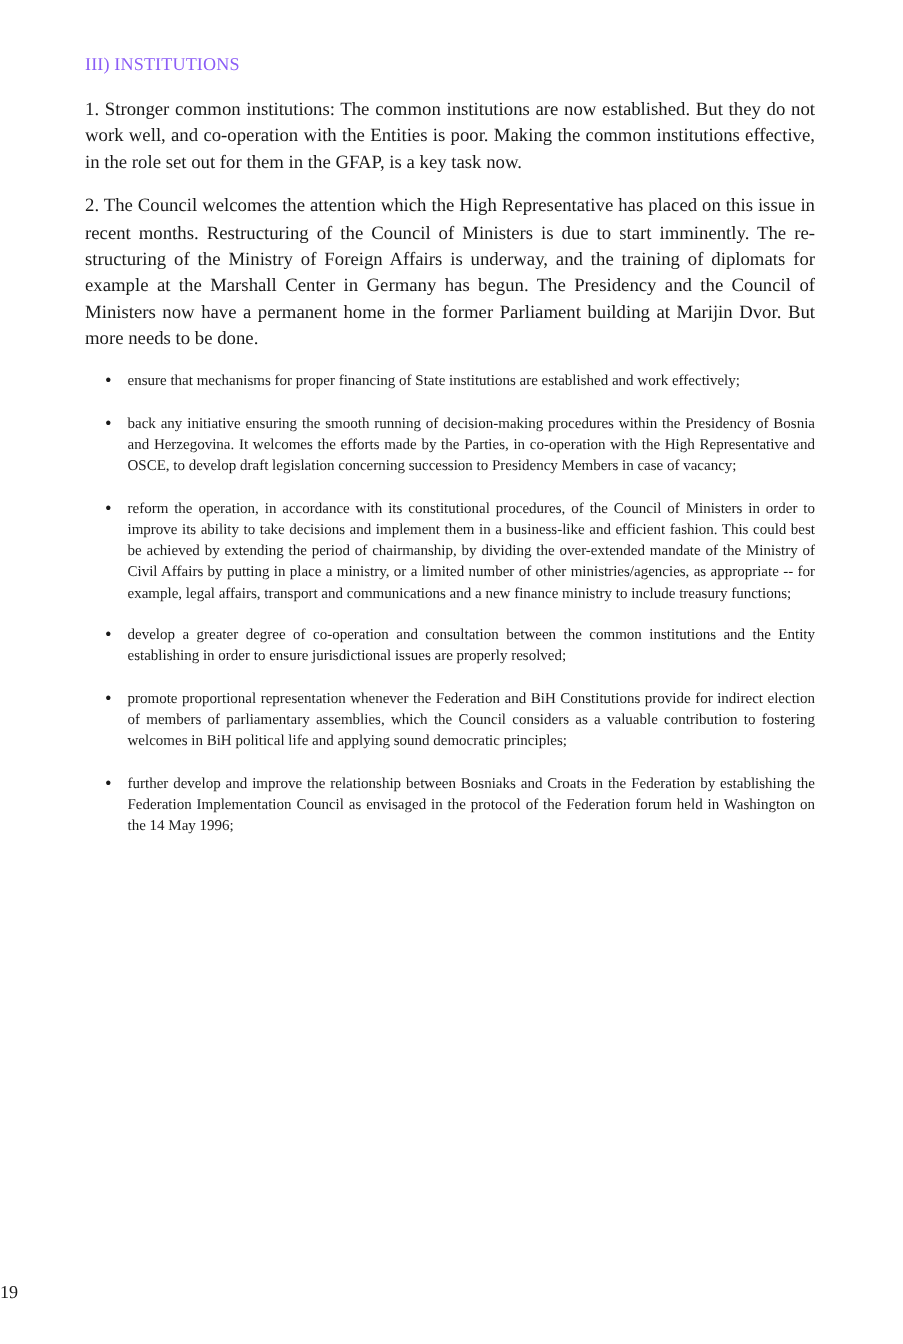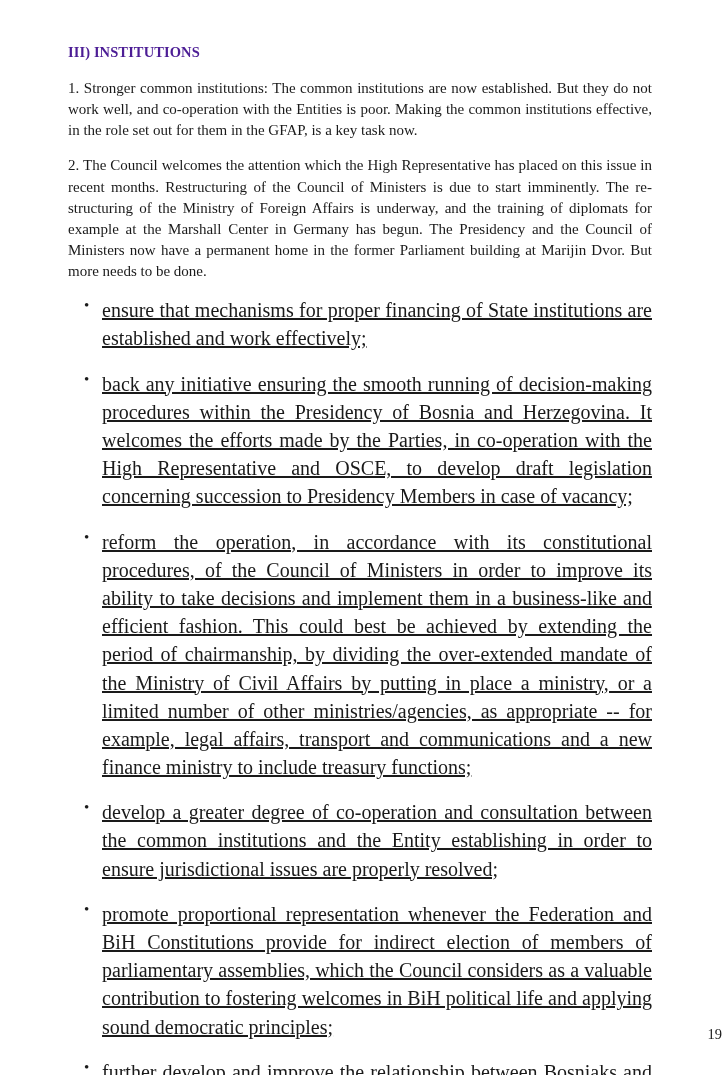--- a/index.html
+++ b/index.html
@@ -16,22 +16,22 @@
     overflow: hidden;
   }
   .page {
     box-sizing: border-box;
     width: 722px;
     height: 1075px;
     padding: 44px 70px 0 68px;
     position: relative;
   }
   .doc-title {
-    color: #4c1d95;
-    font-weight: bold;
+    color: #8b5cf6;
+    font-weight: normal;
     font-size: 14.5px;
     letter-spacing: 0.1px;
     margin: 0 0 17px 0;
     font-family: "Liberation Serif", serif;
   }
   p.para {
     margin: 0 0 14px 0;
     font-size: 15px;
     line-height: 1.41;
     text-align: justify;
@@ -39,40 +39,39 @@
   }
   ul.bullets {
     list-style: none;
     margin: 4px 0 0 0;
     padding: 0;
   }
   ul.bullets > li {
     position: relative;
     padding-left: 34px;
     margin: 0 0 17px 0;
-    font-size: 20px;
+    font-size: 12px;
     line-height: 1.41;
     text-align: justify;
     text-justify: inter-word;
-    text-decoration: underline;
   }
   ul.bullets > li::before {
     content: "\2022";
     position: absolute;
     left: 16px;
     top: -1px;
     font-size: 15px;
     line-height: 1.41;
   }
   .page-number {
     position: absolute;
     left: 0;
     right: 0;
     bottom: 32px;
-    text-align: right;
+    text-align: left;
     font-size: 14.5px;
   }
 </style>
 </head>
 <body>
 
 <div class="page">
 
   <h1 class="doc-title">III) INSTITUTIONS</h1>
 

